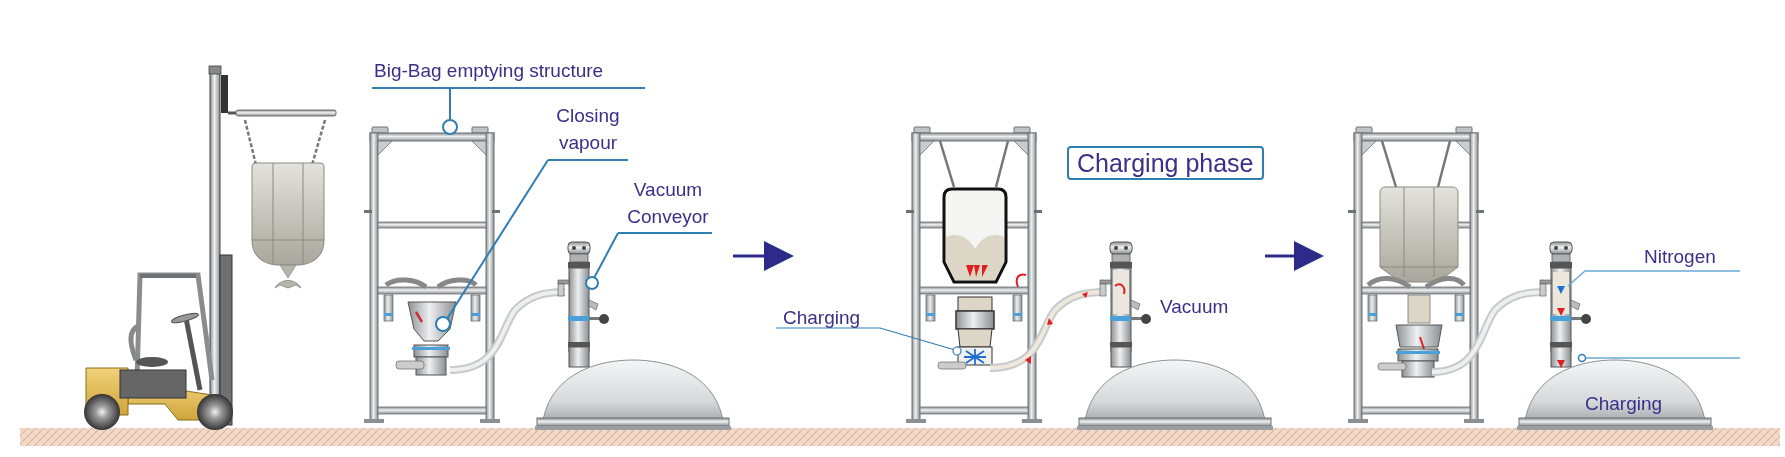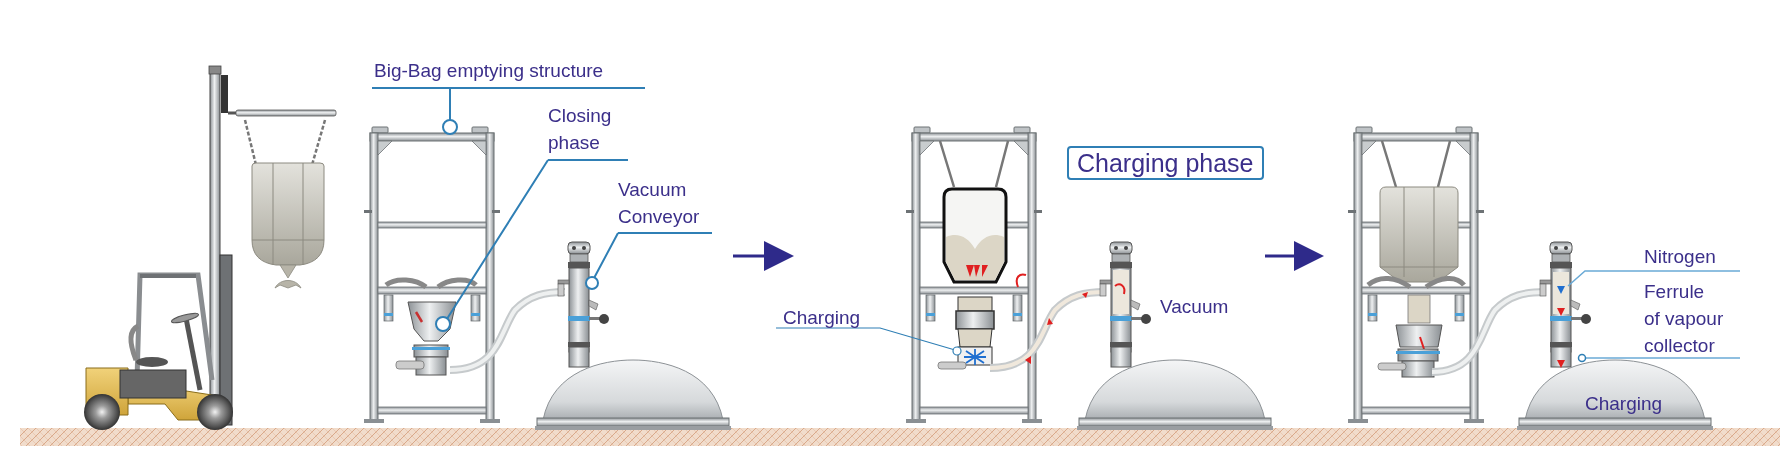--- a/index.html
+++ b/index.html
@@ -1,20 +1,20 @@
 <!DOCTYPE html>
 <html><head>
 <meta charset="utf-8">
 <style>
   html, body { margin: 0; padding: 0; background: #ffffff; }
   body { width: 1785px; height: 457px; position: relative; overflow: hidden;
          font-family: "Liberation Sans", sans-serif; }
   #stage { position: absolute; left: 0; top: 0; width: 1785px; height: 403px; }
   .lbl { position: absolute; color: #3b2f8a; font-size: 19px; line-height: 27px; white-space: nowrap; }
-  .lbl.center { text-align: left; }
+  .lbl.center { text-align: center; }
   .phase-box { position: absolute; border: 2px solid #2f7fb5; border-radius: 4px; background: #fff;
                color: #3b2f8a; font-size: 25px; line-height: 30px; padding: 0 8px; white-space: nowrap; }
 </style>
 </head>
 <body>
 
 <div id="stage">
 <svg width="1785" height="457" viewBox="0 0 1785 457" xmlns="http://www.w3.org/2000/svg">
   <defs>
     <pattern id="floorPat" width="8" height="8" patternUnits="userSpaceOnUse">
@@ -225,29 +225,24 @@
     <path d="M1740 271 L1585 271 L1568 286"></path>
     <path d="M1740 358 L1585 358"></path>
     <circle cx="1582" cy="358" r="3.5" fill="#fff" stroke="#2f7fb5"></circle>
   </g>
 </svg>
 
   
   <div class="lbl" style="left:374px; top:57px; color:#3b2f8a;">Big-Bag emptying structure</div>
   <div class="lbl center" style="left:548px; top:102px; width:80px;">
     <div>Closing</div>
-    <div>phase</div>
+    <div>vapour</div>
   </div>
   <div class="lbl center" style="left:618px; top:176px; width:100px;">
     <div>Vacuum</div>
     <div>Conveyor</div>
   </div>
   <div class="phase-box" style="left:1067px; top:146px;">Charging phase</div>
   <div class="lbl" style="left:783px; top:304px;">Charging</div>
   <div class="lbl" style="left:1160px; top:293px;">Vacuum</div>
   <div class="lbl" style="left:1644px; top:243px;">Nitrogen</div>
-  <div class="lbl" style="left:1644px; top:278px;">
-    <div>Ferrule</div>
-    <div>of vapour</div>
-    <div>collector</div>
-  </div>
   <div class="lbl" style="left:1585px; top:390px;">Charging</div>
 </div>
 
 </body></html>

